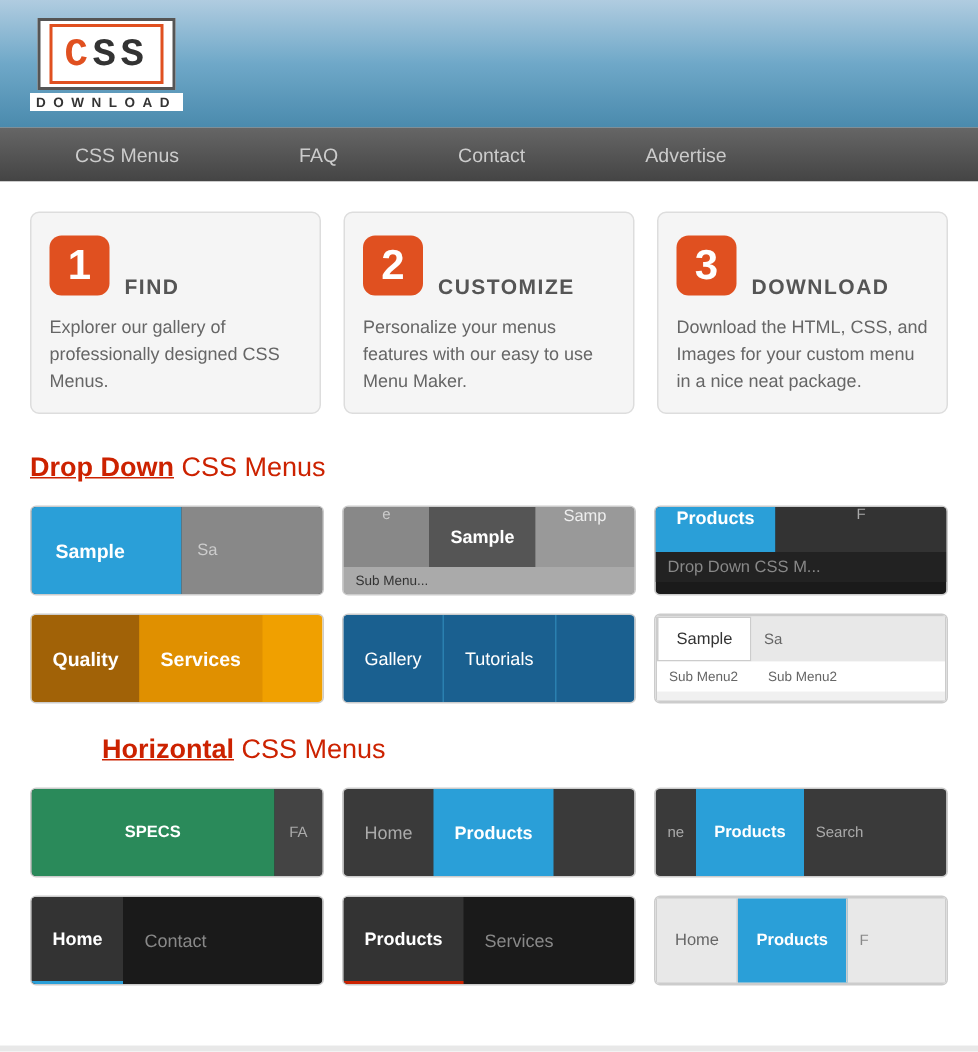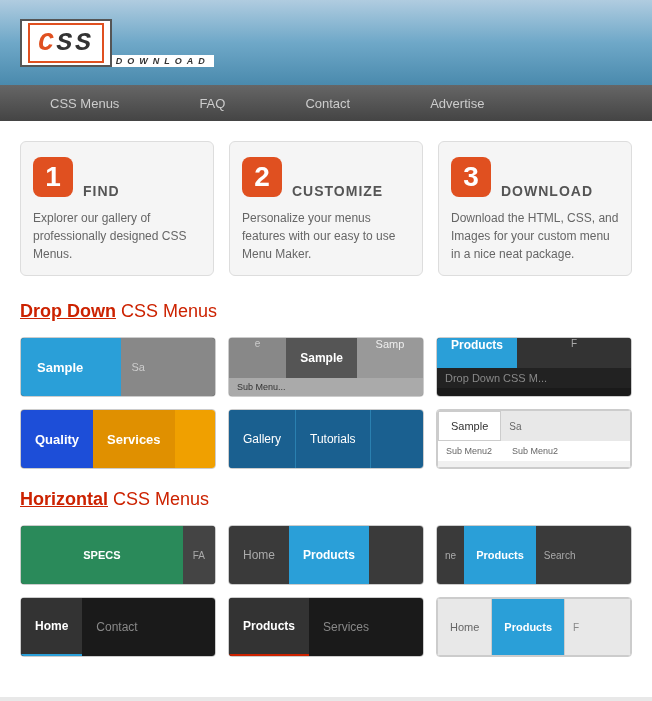--- a/index.html
+++ b/index.html
@@ -13,23 +13,22 @@
     
     .header {
       background: linear-gradient(to bottom, #b0cce0, #6fa8c8, #4a8aad);
       height: 85px;
       display: flex;
       align-items: center;
       padding: 0 20px;
     }
     .logo {
       display: flex;
-      flex-direction: row;
-      align-items: flex-end;
-      font-style: italic;
+      flex-direction: column;
+      align-items: center;
     }
     .logo-inner {
       border: 2px solid #555;
       padding: 2px 6px;
       background: white;
     }
 
     
     .nav-bar {
       background: linear-gradient(to bottom, #666, #444);
@@ -242,21 +241,21 @@
 
     
     .quality-menu {
       background: #f0a000;
       width: 100%;
       height: 100%;
       display: flex;
       align-items: stretch;
     }
     .quality-menu .q-tab {
-      background: #1d4ed8;
+      background: #a16207;
       color: white;
       padding: 0 14px;
       display: flex;
       align-items: center;
       font-size: 13px;
       font-weight: bold;
     }
     .quality-menu .q-tab2 {
       background: #e09000;
       color: white;
@@ -328,20 +327,21 @@
     .sample-sub-bottom span {
       font-size: 9px;
       color: #666;
     }
 
     
     .section-title2 {
       font-size: 18px;
       margin-bottom: 15px;
       margin-top: 10px;
+      margin-left: 48px;
     }
 
     
     .specs-menu {
       background: #222;
       width: 100%;
       height: 100%;
       display: flex;
       align-items: stretch;
     }

